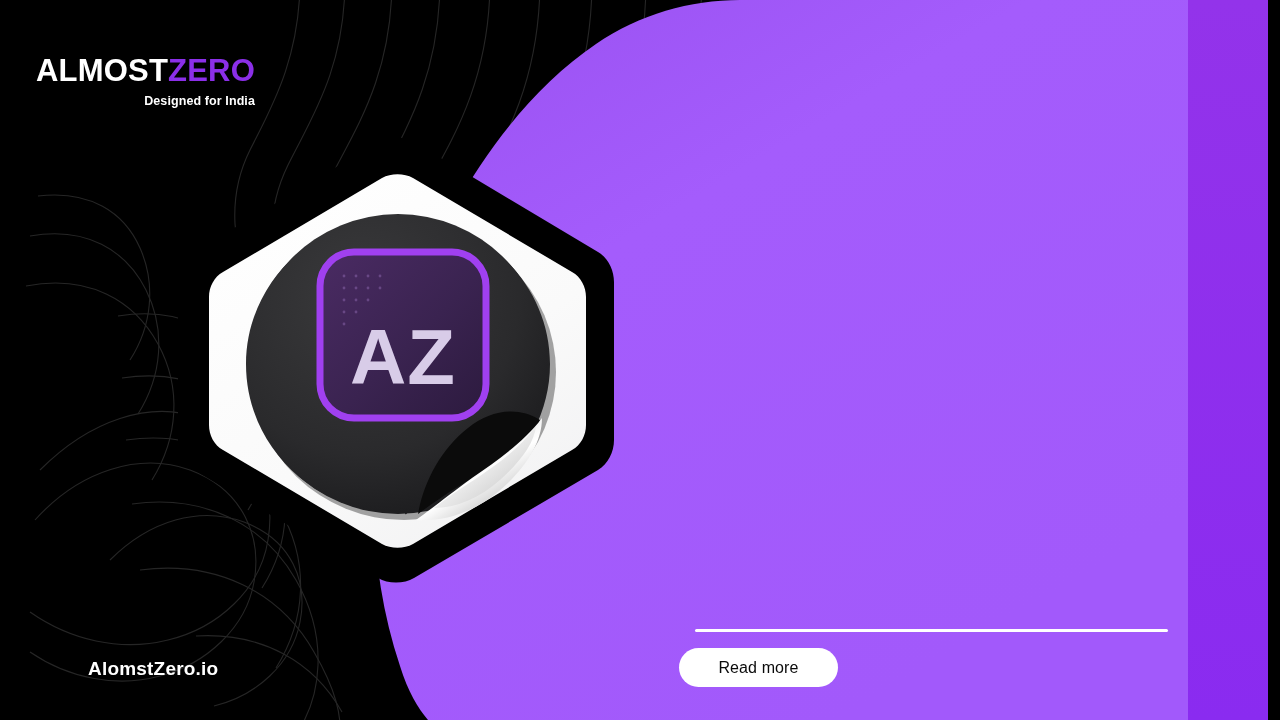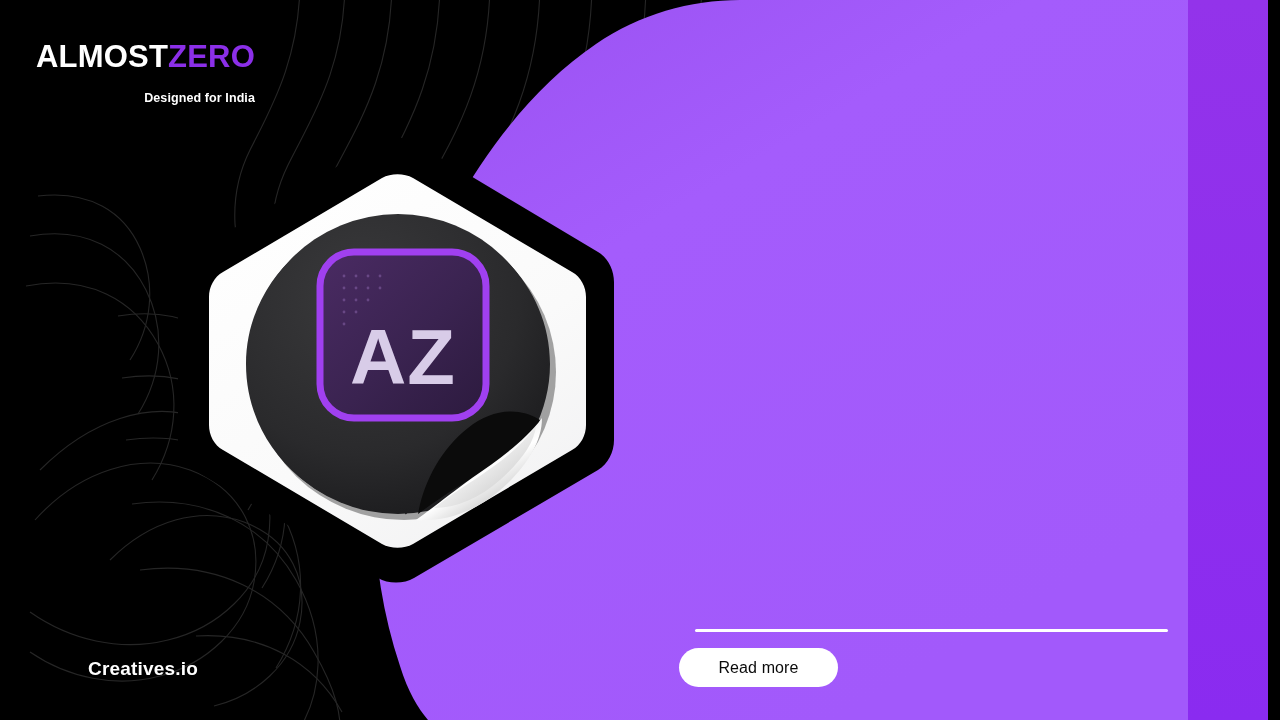--- a/index.html
+++ b/index.html
@@ -78,35 +78,35 @@
     letter-spacing: 0.1px;
     cursor: pointer;
     z-index: 7;
     padding: 0;
   }
 
   
   .logo {
     position: absolute;
     left: 36px;
-    top: 41px;
+    top: 55px;
     z-index: 6;
     text-decoration: underline;
   }
   .logo-word {
     font-size: 31px;
     font-weight: bold;
     letter-spacing: 0.2px;
     line-height: 1;
     white-space: nowrap;
   }
   .logo-almost { color: #FFFFFF; }
   .logo-zero   { color: #8B2FE8; }
   .logo-tagline {
-    margin-top: 20px;
+    margin-top: 9px;
     text-align: right;
     color: #FFFFFF;
     font-size: 12.5px;
     font-weight: bold;
     letter-spacing: 0.1px;
     line-height: 1;
   }
 
   
   .site-url {
@@ -229,21 +229,21 @@
 
   <button class="read-more">Read more</button>
 
   <div class="logo">
     <div class="logo-word">
       <span class="logo-almost">ALMOST</span><span class="logo-zero">ZERO</span>
     </div>
     <div class="logo-tagline">Designed for India</div>
   </div>
 
-  <div class="site-url">Creatives.io</div>
+  <div class="site-url">AlomstZero.io</div>
 
   <div class="badge">
     <svg width="480" height="470" viewBox="0 0 480 470" fill="none">
 
       <path d="M210 22 C 220 16, 236 16, 246 22
                L 430 132 C 440 138, 446 150, 446 162
                L 446 320 C 446 332, 440 344, 430 350
                L 246 458 C 236 464, 220 464, 210 458
                L 26 350 C 16 344, 10 332, 10 320
                L 10 162 C 10 150, 16 138, 26 132 Z" fill="#000000"></path>

